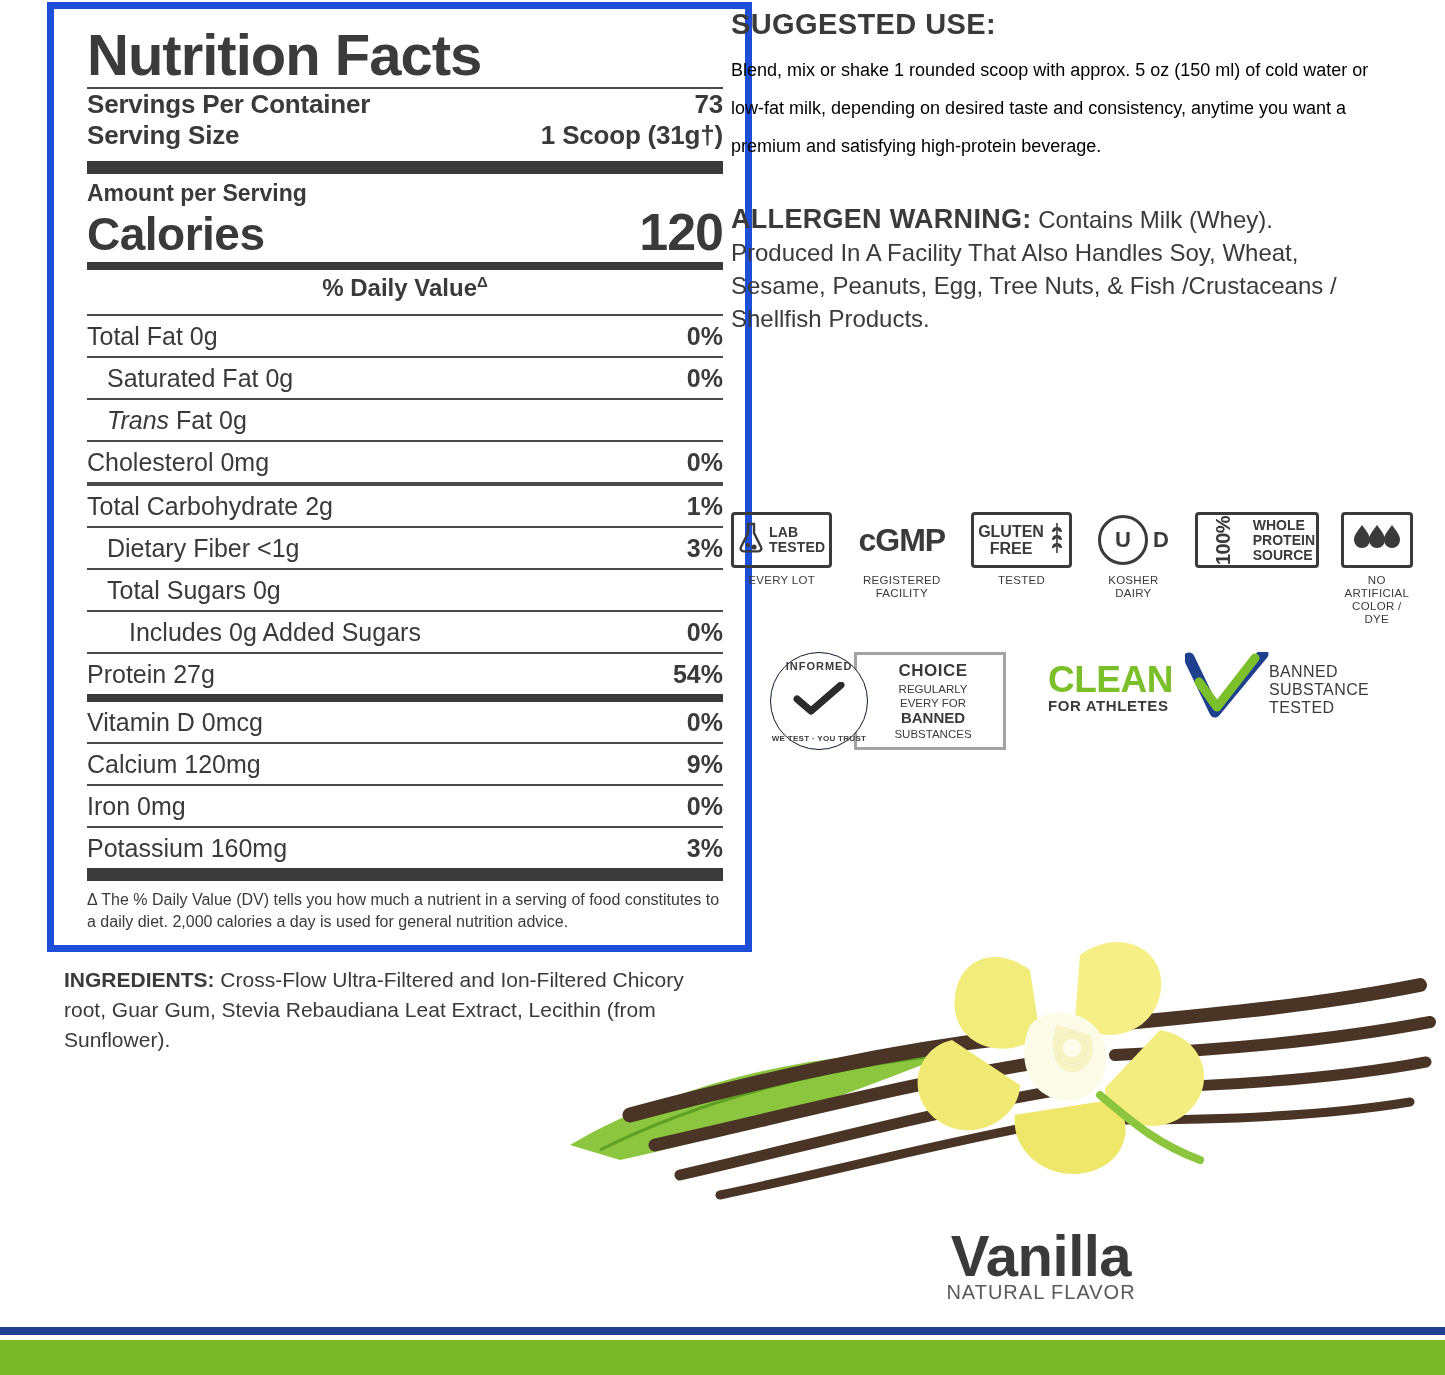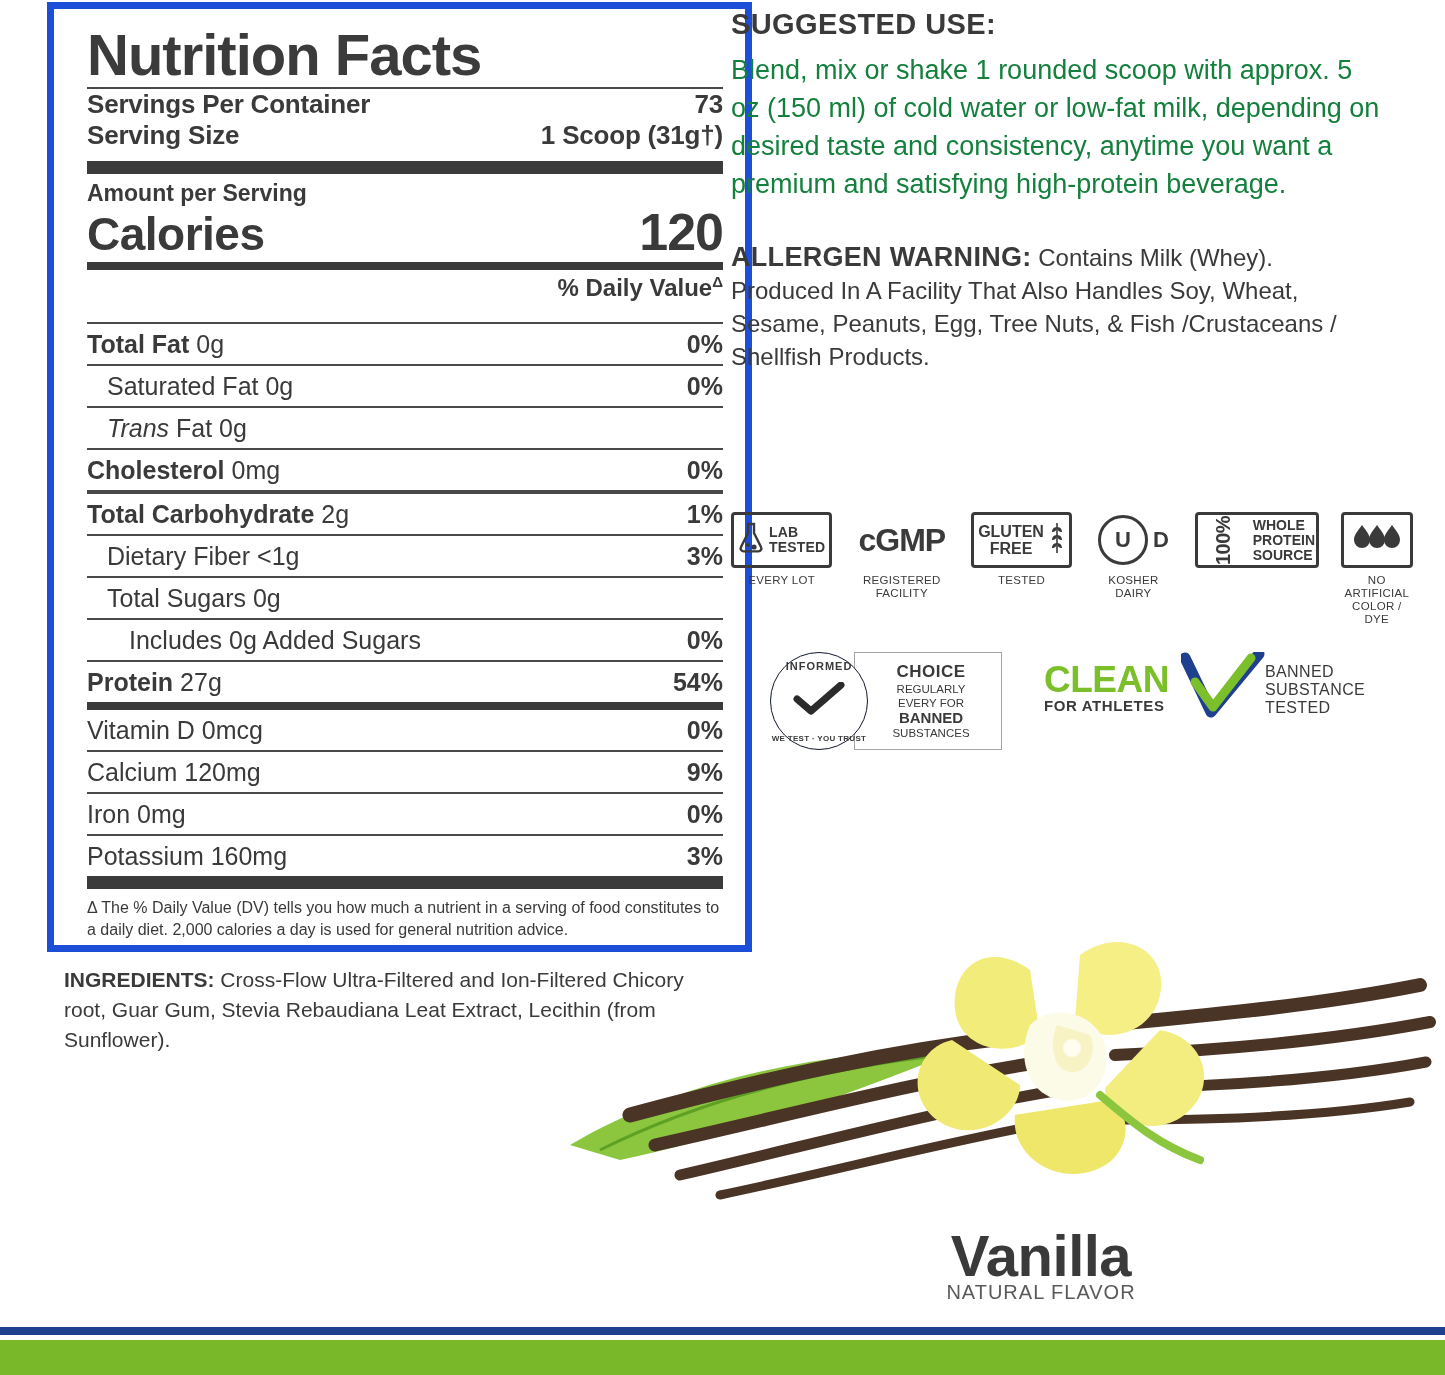--- a/index.html
+++ b/index.html
@@ -79,35 +79,35 @@
     letter-spacing: -0.5px;
     line-height: 48px;
   }
   .cal-value {
     font-size: 52px;
     font-weight: bold;
     letter-spacing: -1px;
     line-height: 52px;
   }
   .dv-head {
-    text-align: right;
+    text-align: center;
     font-size: 24px;
     font-weight: bold;
-    padding: 3px 0 20px 0;
+    padding: 3px 0 12px 0;
   }
   .dv-head sup { font-size: 15px; }
   .nut-row {
     display: flex;
     justify-content: space-between;
     align-items: baseline;
     font-size: 25px;
     padding: 6px 0 6px 0;
     line-height: 28px;
   }
-  .nut-row .name b { font-weight: bold; }
+  .nut-row .name b { font-weight: normal; }
   .indent1 { padding-left: 20px; }
   .indent2 { padding-left: 42px; }
   .pct { font-weight: bold; font-size: 25px; }
   .vit-row {
     display: flex;
     justify-content: space-between;
     align-items: baseline;
     font-size: 25px;
     padding: 6px 0 6px 0;
     line-height: 28px;
@@ -138,23 +138,23 @@
     width: 650px;
   }
   .sug-head {
     font-size: 29px;
     font-weight: bold;
     letter-spacing: 0.4px;
     margin: 8px 0 10px 0;
     color: #3a3a3a;
   }
   .sug-body {
-    font-size: 27px;
+    font-size: 18px;
     line-height: 38px;
-    color: #15803d;
+    color: #000000;
     margin: 0;
   }
   .allergen {
     font-size: 24px;
     line-height: 33px;
     color: #3a3a3a;
     margin-top: 38px;
   }
   .allergen b {
     font-size: 27px;
@@ -247,24 +247,24 @@
   }
   .informed-word-top {
     position: absolute; top: 7px; left: 0; right: 0;
     text-align: center; font-size: 11px; font-weight: bold; letter-spacing: 1px;
   }
   .informed-word-bot {
     position: absolute; bottom: 6px; left: 0; right: 0;
     text-align: center; font-size: 8px; font-weight: bold; letter-spacing: 0.3px;
   }
   .informed-box {
-    border: 1px solid #a3a3a3;
+    border: 3px solid #a3a3a3;
     padding: 6px 12px 6px 18px;
     margin-left: -14px;
-    display: flex; flex-direction: column; justify-content: center;
+    display: flex; flex-direction: column; justify-content: space-between;
     align-items: center;
     min-width: 116px;
   }
   .informed-box .l1 { font-size: 17px; font-weight: bold; letter-spacing: 0.5px; }
   .informed-box .l2 { font-size: 11.5px; line-height: 14px; text-align: center; }
   .informed-box .l3 { font-size: 15px; font-weight: bold; line-height: 16px; }
   .informed-box .l4 { font-size: 11.5px; line-height: 14px; }
 
   .clean {
     display: flex; flex-direction: row; align-items: center;

